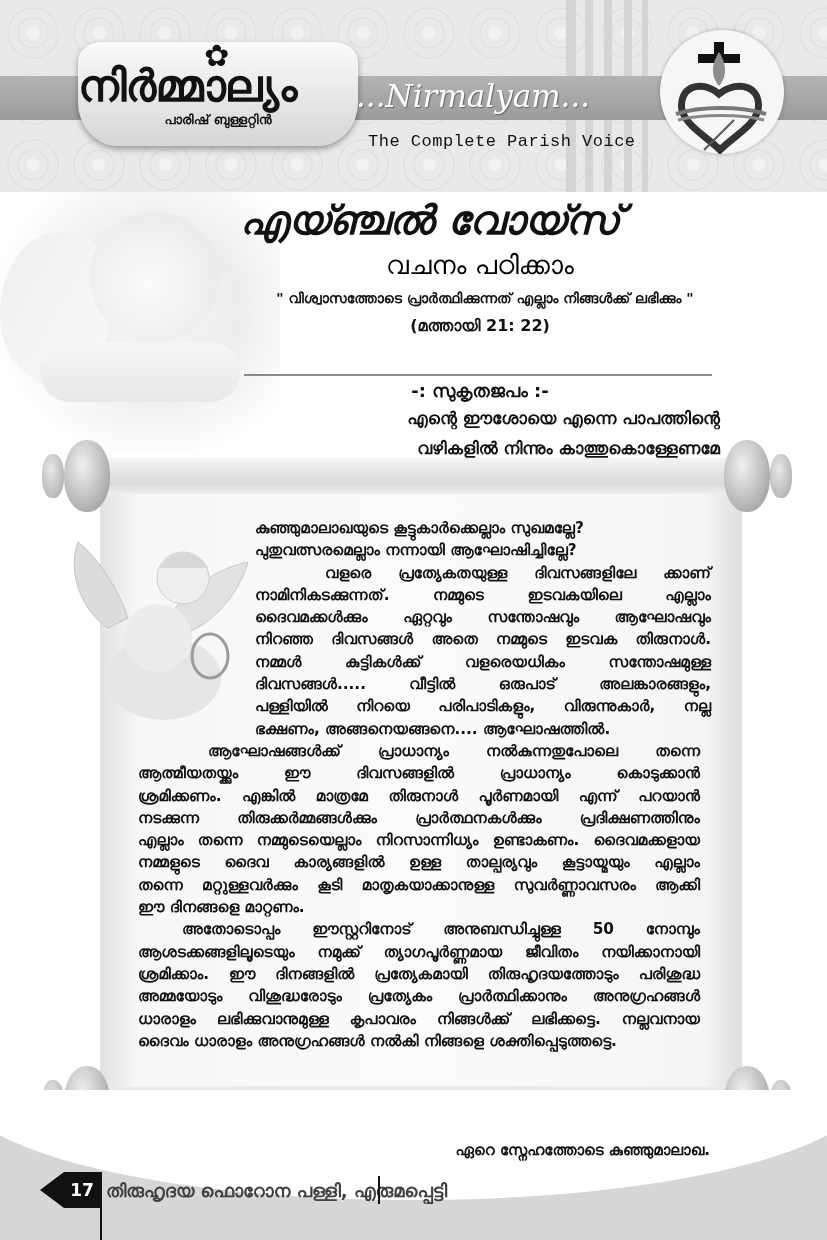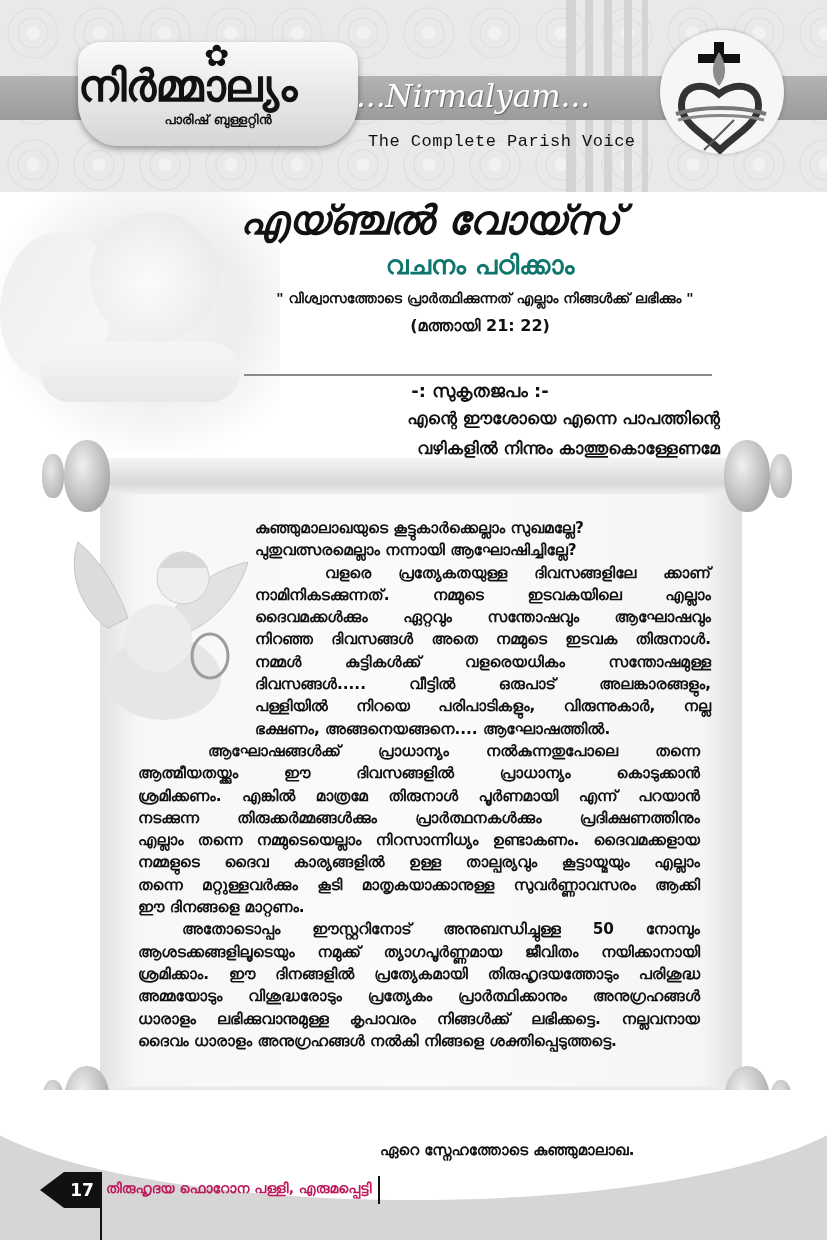--- a/index.html
+++ b/index.html
@@ -65,21 +65,21 @@
     background: linear-gradient(120deg, #ededed, #f8f8f8); }
   .sleep-arm { position: absolute; left: 40px; top: 150px; width: 200px; height: 60px; border-radius: 30px;
     background: linear-gradient(#f6f6f6, #e6e6e6); }
 
   .title-main {
     position: absolute; left: 240px; width: 480px; top: 196px; text-align: left;
     font-family: "DejaVu Serif", serif; font-style: italic; font-weight: bold; font-size: 40px; color: #111;
   }
   .title-sub {
     position: absolute; left: 240px; width: 480px; top: 250px; text-align: center;
-    font-weight: bold; font-size: 26px; color: #0f766e;
+    font-weight: normal; font-size: 26px; color: #000000;
   }
   .verse {
     position: absolute; left: 270px; width: 430px; top: 290px; text-align: center;
     font-weight: bold; font-size: 14px; color: #111;
   }
   .verse-ref {
     position: absolute; left: 240px; width: 480px; top: 316px; text-align: center;
     font-weight: bold; font-size: 16px; color: #111;
   }
   .divider { position: absolute; left: 244px; top: 374px; width: 468px; height: 2px; background: #8a8a8a; }
@@ -117,21 +117,21 @@
   .body-text {
     position: absolute; font-weight: bold; font-size: 15.3px; line-height: 22.3px; color: #111;
     text-align: justify;
   }
   .body-text p { text-align: justify; text-align-last: justify; }
   .body-text p.last { text-align-last: left; }
   .indent { text-indent: 70px; }
   .indent-sm { text-indent: 44px; }
 
   .signoff {
-    position: absolute; left: 380px; width: 330px; top: 1141px; text-align: left;
+    position: absolute; left: 380px; width: 330px; top: 1141px; text-align: right;
     font-weight: bold; font-size: 15px;
   }
 
   
   .footer-bg {
     position: absolute; left: 0; top: 1120px; width: 827px; height: 120px;
     background: #d6d6d6;
   }
   .footer-swoosh {
     position: absolute; left: -40px; top: 1090px; width: 907px; height: 110px;
@@ -142,21 +142,21 @@
     position: absolute; left: 40px; top: 1172px; width: 0; height: 0;
     border-top: 18px solid transparent; border-bottom: 18px solid transparent; border-right: 24px solid #111;
   }
   .page-num-box { position: absolute; left: 64px; top: 1172px; width: 36px; height: 36px; background: #111; }
   .page-num {
     position: absolute; left: 66px; top: 1180px; width: 32px; text-align: center;
     color: #fff; font-weight: bold; font-size: 17px;
   }
   .footer-vline { position: absolute; left: 100px; top: 1172px; width: 2px; height: 68px; background: #111; }
   .footer-parish {
-    position: absolute; left: 106px; top: 1180px; font-weight: bold; font-size: 14px; color: #be185d;
+    position: absolute; left: 106px; top: 1180px; font-weight: bold; font-size: 18px; color: #404040;
   }
   .footer-sep { position: absolute; left: 378px; top: 1176px; width: 2px; height: 28px; background: #111; }
 </style>
 </head>
 <body>
 
 <div class="header">
   <div class="vstripe" style="left:566px;width:10px"></div>
   <div class="vstripe" style="left:585px;width:8px"></div>
   <div class="vstripe" style="left:604px;width:8px"></div>

